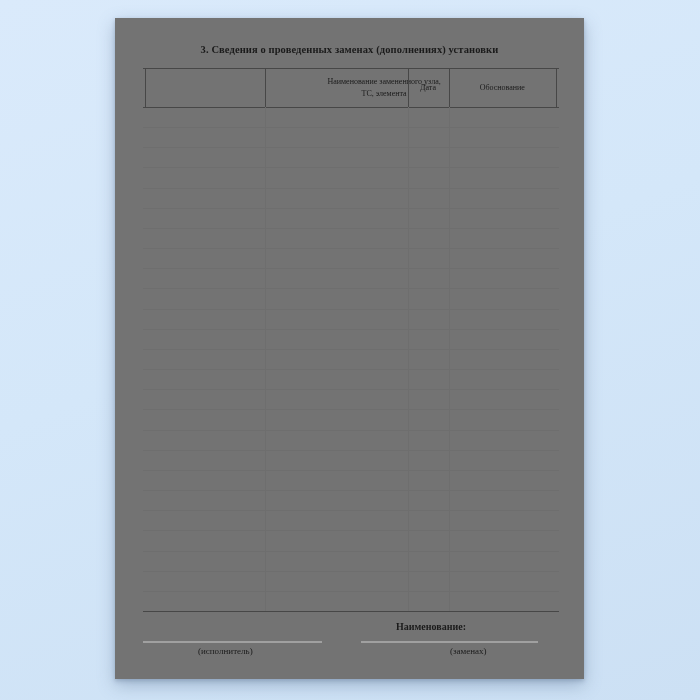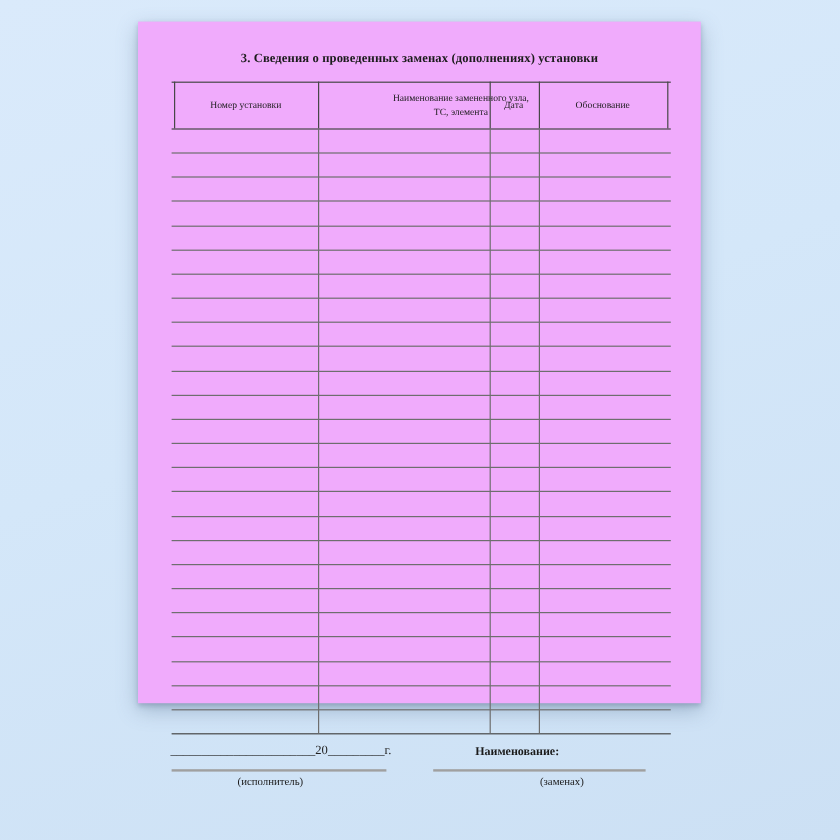--- a/index.html
+++ b/index.html
@@ -6,22 +6,22 @@
   html, body {
     margin: 0; padding: 0;
     width: 700px; height: 700px;
     overflow: hidden;
     background: linear-gradient(160deg, #daeafb 0%, #d4e7f9 45%, #cce0f4 100%);
     font-family: "Liberation Serif", "DejaVu Serif", serif;
   }
   .page {
     position: absolute;
     left: 115px; top: 18px;
-    width: 469px; height: 568px;
-    background: #f0abfc;
+    width: 469px; height: 661px;
+    background: #737373;
     box-shadow: 0 2px 4px rgba(110,130,160,0.45), 0 6px 16px rgba(100,125,155,0.45);
   }
   .doc-title {
     position: absolute;
     top: 26px; left: 0; width: 100%;
     text-align: center;
     font-size: 10.5px;
     font-weight: bold;
     color: #1b1b1b;
     letter-spacing: 0.1px;
@@ -85,21 +85,20 @@
 </style>
 </head>
 <body>
 
 <div>
   <div class="page">
 
     <div class="doc-title">3. Сведения о проведенных заменах (дополнениях) установки</div>
 
     <div class="grid">
-      <div class="hcell hc1">Номер установки</div>
       <div class="hcell hc2">Наименование замененного узла,
 ТС, элемента</div>
       <div class="hcell hc3">Дата</div>
       <div class="hcell hc4">Обоснование</div>
 
     <div class="hline strong" style="top: 0px;"></div>
         <div class="hline strong" style="top: 39px;"></div>
         <div class="hline" style="top: 59.16px;"></div>
         <div class="hline" style="top: 79.32px;"></div>
         <div class="hline" style="top: 99.48px;"></div>
@@ -128,21 +127,20 @@
         <div class="vline strong" style="left: 2px; top: 0px; height: 39px;"></div>
         <div class="vline strong" style="left: 121.7px; top: 0px; height: 39px;"></div>
         <div class="vline strong" style="left: 264.5px; top: 0px; height: 39px;"></div>
         <div class="vline strong" style="left: 305.6px; top: 0px; height: 39px;"></div>
         <div class="vline strong" style="left: 413px; top: 0px; height: 39px;"></div>
         <div class="vline" style="left: 121.7px; top: 39px; height: 504px;"></div>
         <div class="vline" style="left: 264.5px; top: 39px; height: 504px;"></div>
         <div class="vline" style="left: 305.6px; top: 39px; height: 504px;"></div>
       </div>
 
-    <div class="date-line">_______________________20_________г.</div>
 
     <div class="agreed">Наименование:</div>
 
     <div class="sig-line executor"></div>
     <div class="sig-line customer"></div>
 
     <div class="caption executor">(исполнитель)</div>
 
     <div class="caption customer">(заменах)</div>
 

